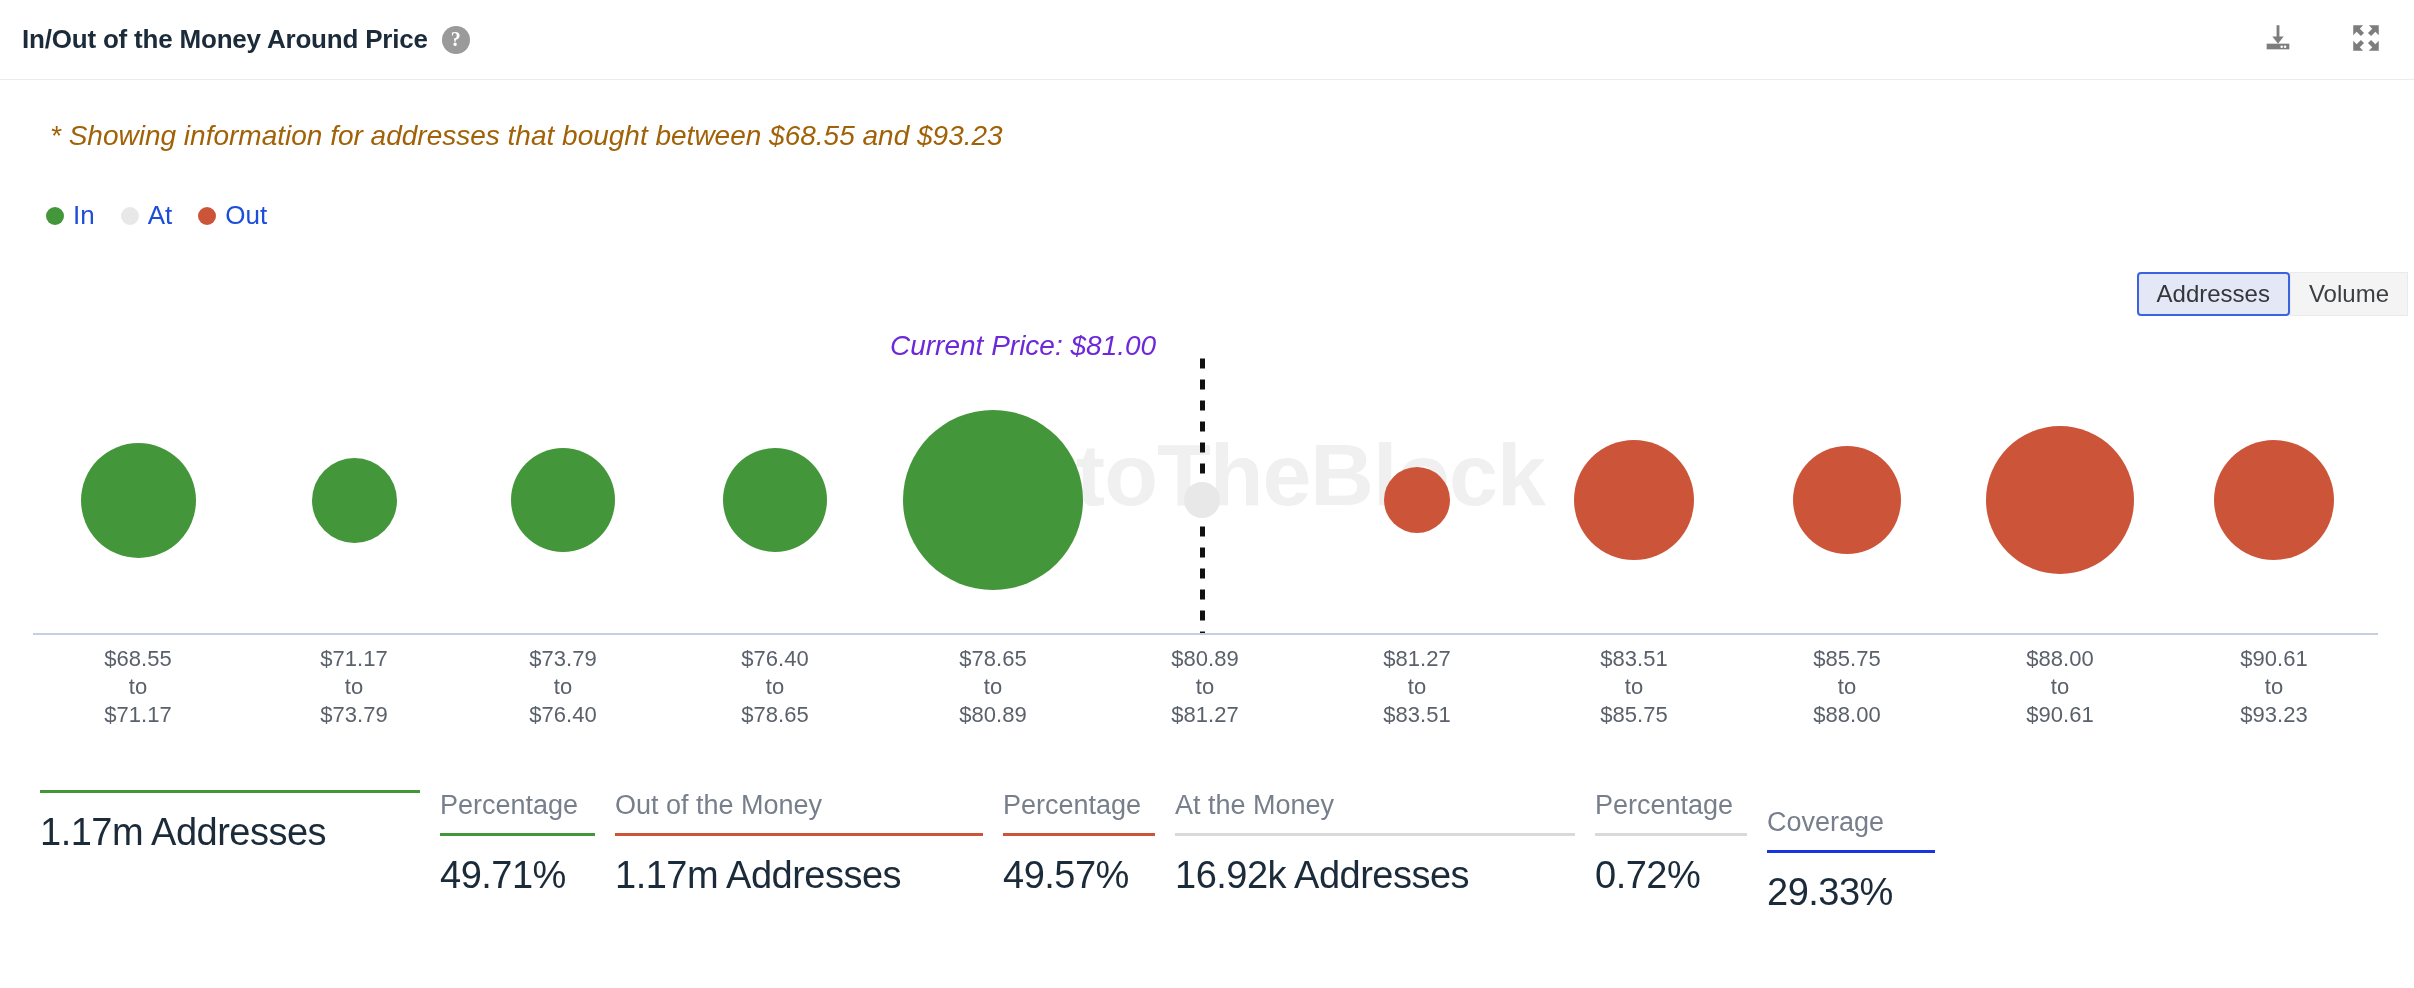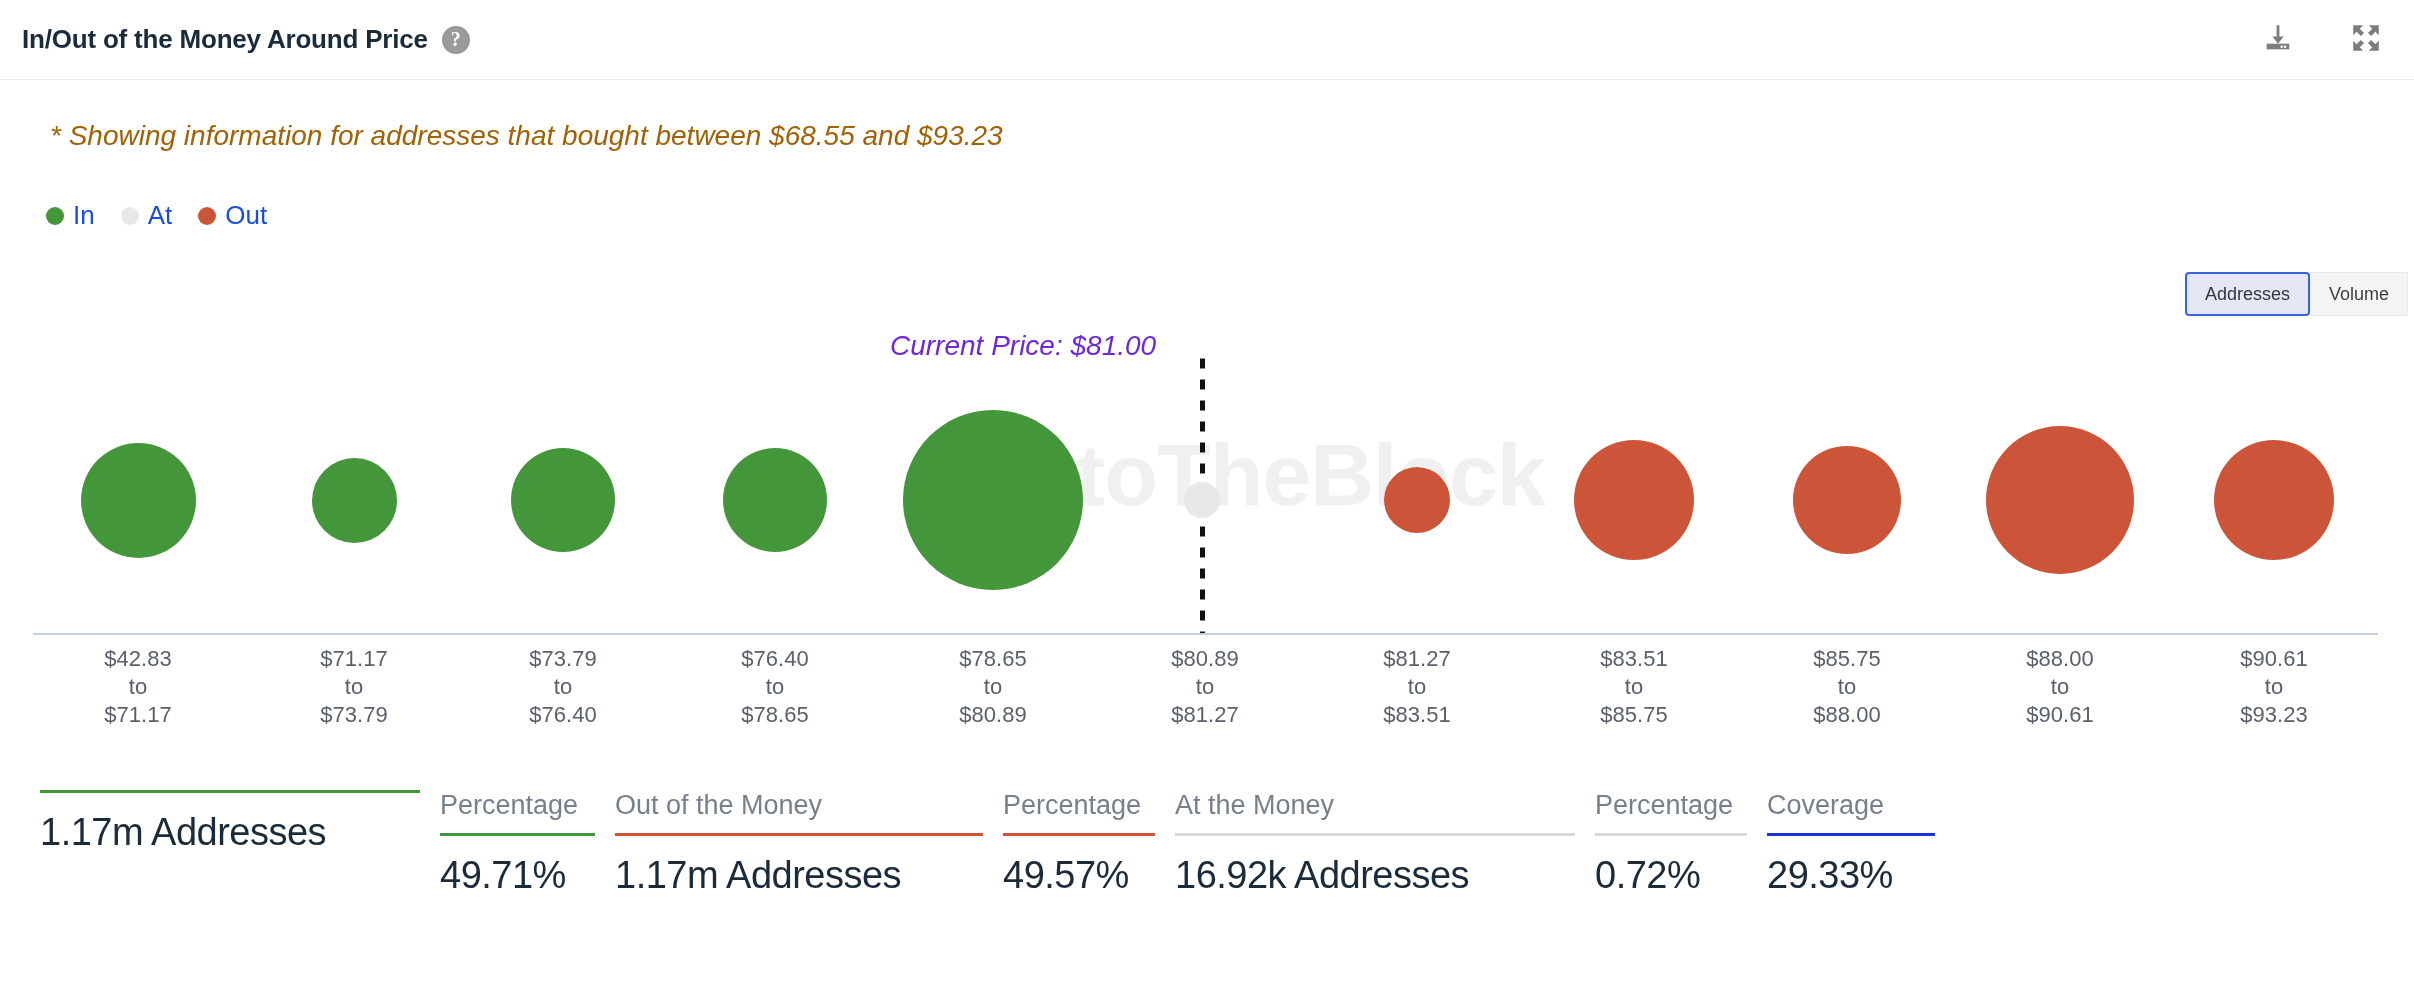--- a/index.html
+++ b/index.html
@@ -102,21 +102,21 @@
     right: 6px;
     display: flex;
     align-items: stretch;
   }
   .toggle-btn {
     height: 44px;
     padding: 3px 18px;
     display: flex;
     align-items: center;
     justify-content: center;
-    font-size: 18px;
+    font-size: 24px;
     color: #3c4043;
     background: #f4f4f4;
     border: 1px solid #eaeaea;
     cursor: pointer;
     white-space: nowrap;
   }
   .toggle-btn.active {
     background: #e3e7f6;
     border: 2px solid #3b63e0;
     border-radius: 4px;
@@ -308,21 +308,21 @@
       <div class="bubble" style="width: 108px; height: 108px; left: 1793px; top: 116px; background: rgb(204, 85, 57);"></div>
       <div class="bubble" style="width: 148px; height: 148px; left: 1986px; top: 96px; background: rgb(204, 85, 57);"></div>
       <div class="bubble" style="width: 120px; height: 120px; left: 2214px; top: 110px; background: rgb(204, 85, 57);"></div>
     </div>
 
   <div class="axis-line"></div>
 </div>
 
 <div class="xlabels" id="xlabels">
     <div class="xlabel" style="left: 138px;">
-      <div>$42.83</div>
+      <div>$68.55</div>
       <div>to</div>
       <div>$71.17</div>
     </div>
     <div class="xlabel" style="left: 354px;">
       <div>$71.17</div>
       <div>to</div>
       <div>$73.79</div>
     </div>
     <div class="xlabel" style="left: 563px;">
       <div>$73.79</div>
@@ -394,18 +394,18 @@
     <div class="stat" style="width: 400px;">
       <div class="stat-label">At the Money</div>
       <div class="stat-underline" style="background: rgb(217, 217, 217);"></div>
       <div class="stat-value">16.92k Addresses</div>
     </div>
     <div class="stat" style="width: 152px;">
       <div class="stat-label">Percentage</div>
       <div class="stat-underline" style="background: rgb(217, 217, 217);"></div>
       <div class="stat-value">0.72%</div>
     </div>
-    <div class="stat" style="width: 168px;">
+    <div class="stat" style="width: 168px; margin-top: 17px;">
       <div class="stat-label">Coverage</div>
       <div class="stat-underline" style="background: rgb(26, 51, 224);"></div>
       <div class="stat-value">29.33%</div>
     </div>
   </div>
 
 </body></html>

